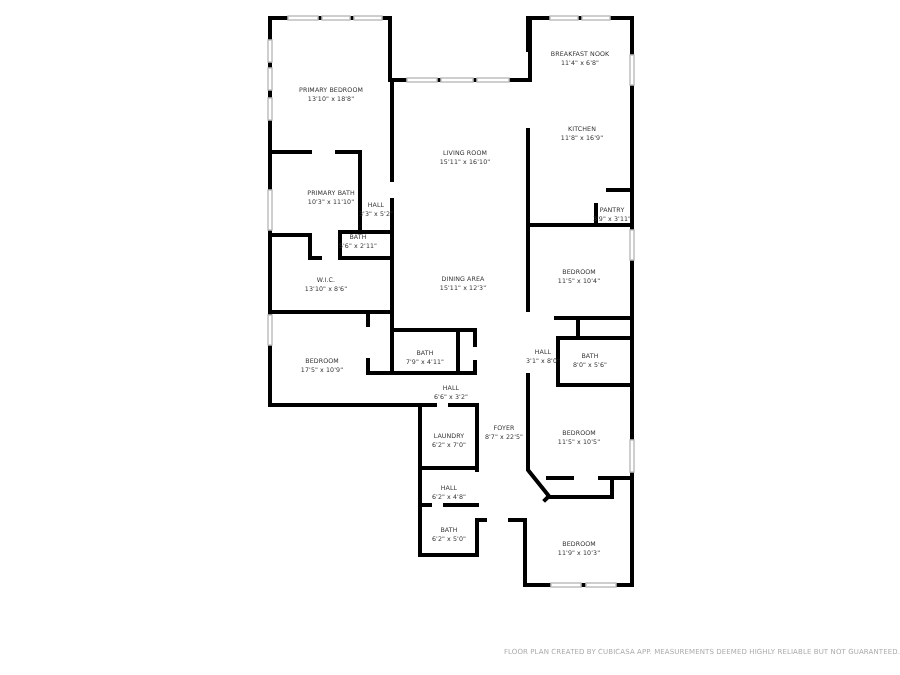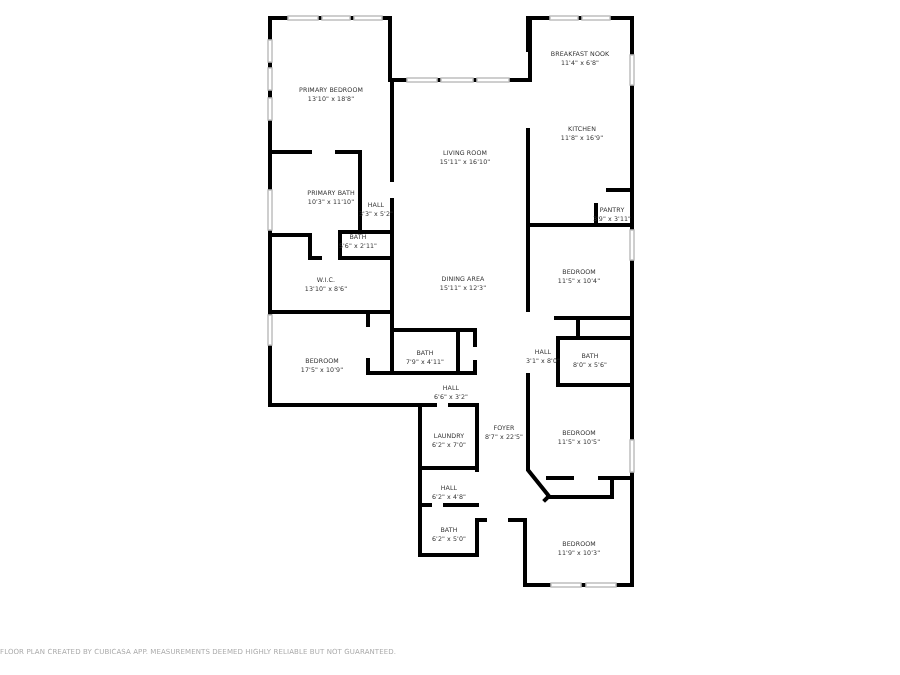--- a/index.html
+++ b/index.html
@@ -1,21 +1,21 @@
 <!DOCTYPE html>
 <html><head>
 <meta charset="utf-8">
 <style>
   html, body { margin:0; padding:0; background:#ffffff; }
   body { width:900px; height:675px; position:relative; overflow:hidden; font-family:"DejaVu Sans", sans-serif; }
   #plan { position:absolute; left:0; top:0; width:900px; height:675px; }
   .room-label { position:absolute; transform:translate(-50%,-50%); text-align:center; color:#333; font-size:6.3px; line-height:8.5px; white-space:nowrap; letter-spacing:0.1px; }
   .room-label .name { display:block; }
   .room-label .dims { display:block; }
-  .footer { position:absolute; left:0; width:900px; top:648px; text-align:left; font-size:7px; color:#aaaaaa; letter-spacing:0.1px; }
+  .footer { position:absolute; left:0; width:900px; top:648px; text-align:right; font-size:7px; color:#aaaaaa; letter-spacing:0.1px; }
 </style>
 </head>
 <body>
 
 <svg id="plan" viewBox="0 0 900 675" xmlns="http://www.w3.org/2000/svg">
   <g stroke="#000" stroke-width="4" fill="none" stroke-linecap="square">
 
     <path d="M270 18 L390 18 L390 80 L395 80"></path>
     <path d="M270 18 L270 405 L420 405"></path>
 

